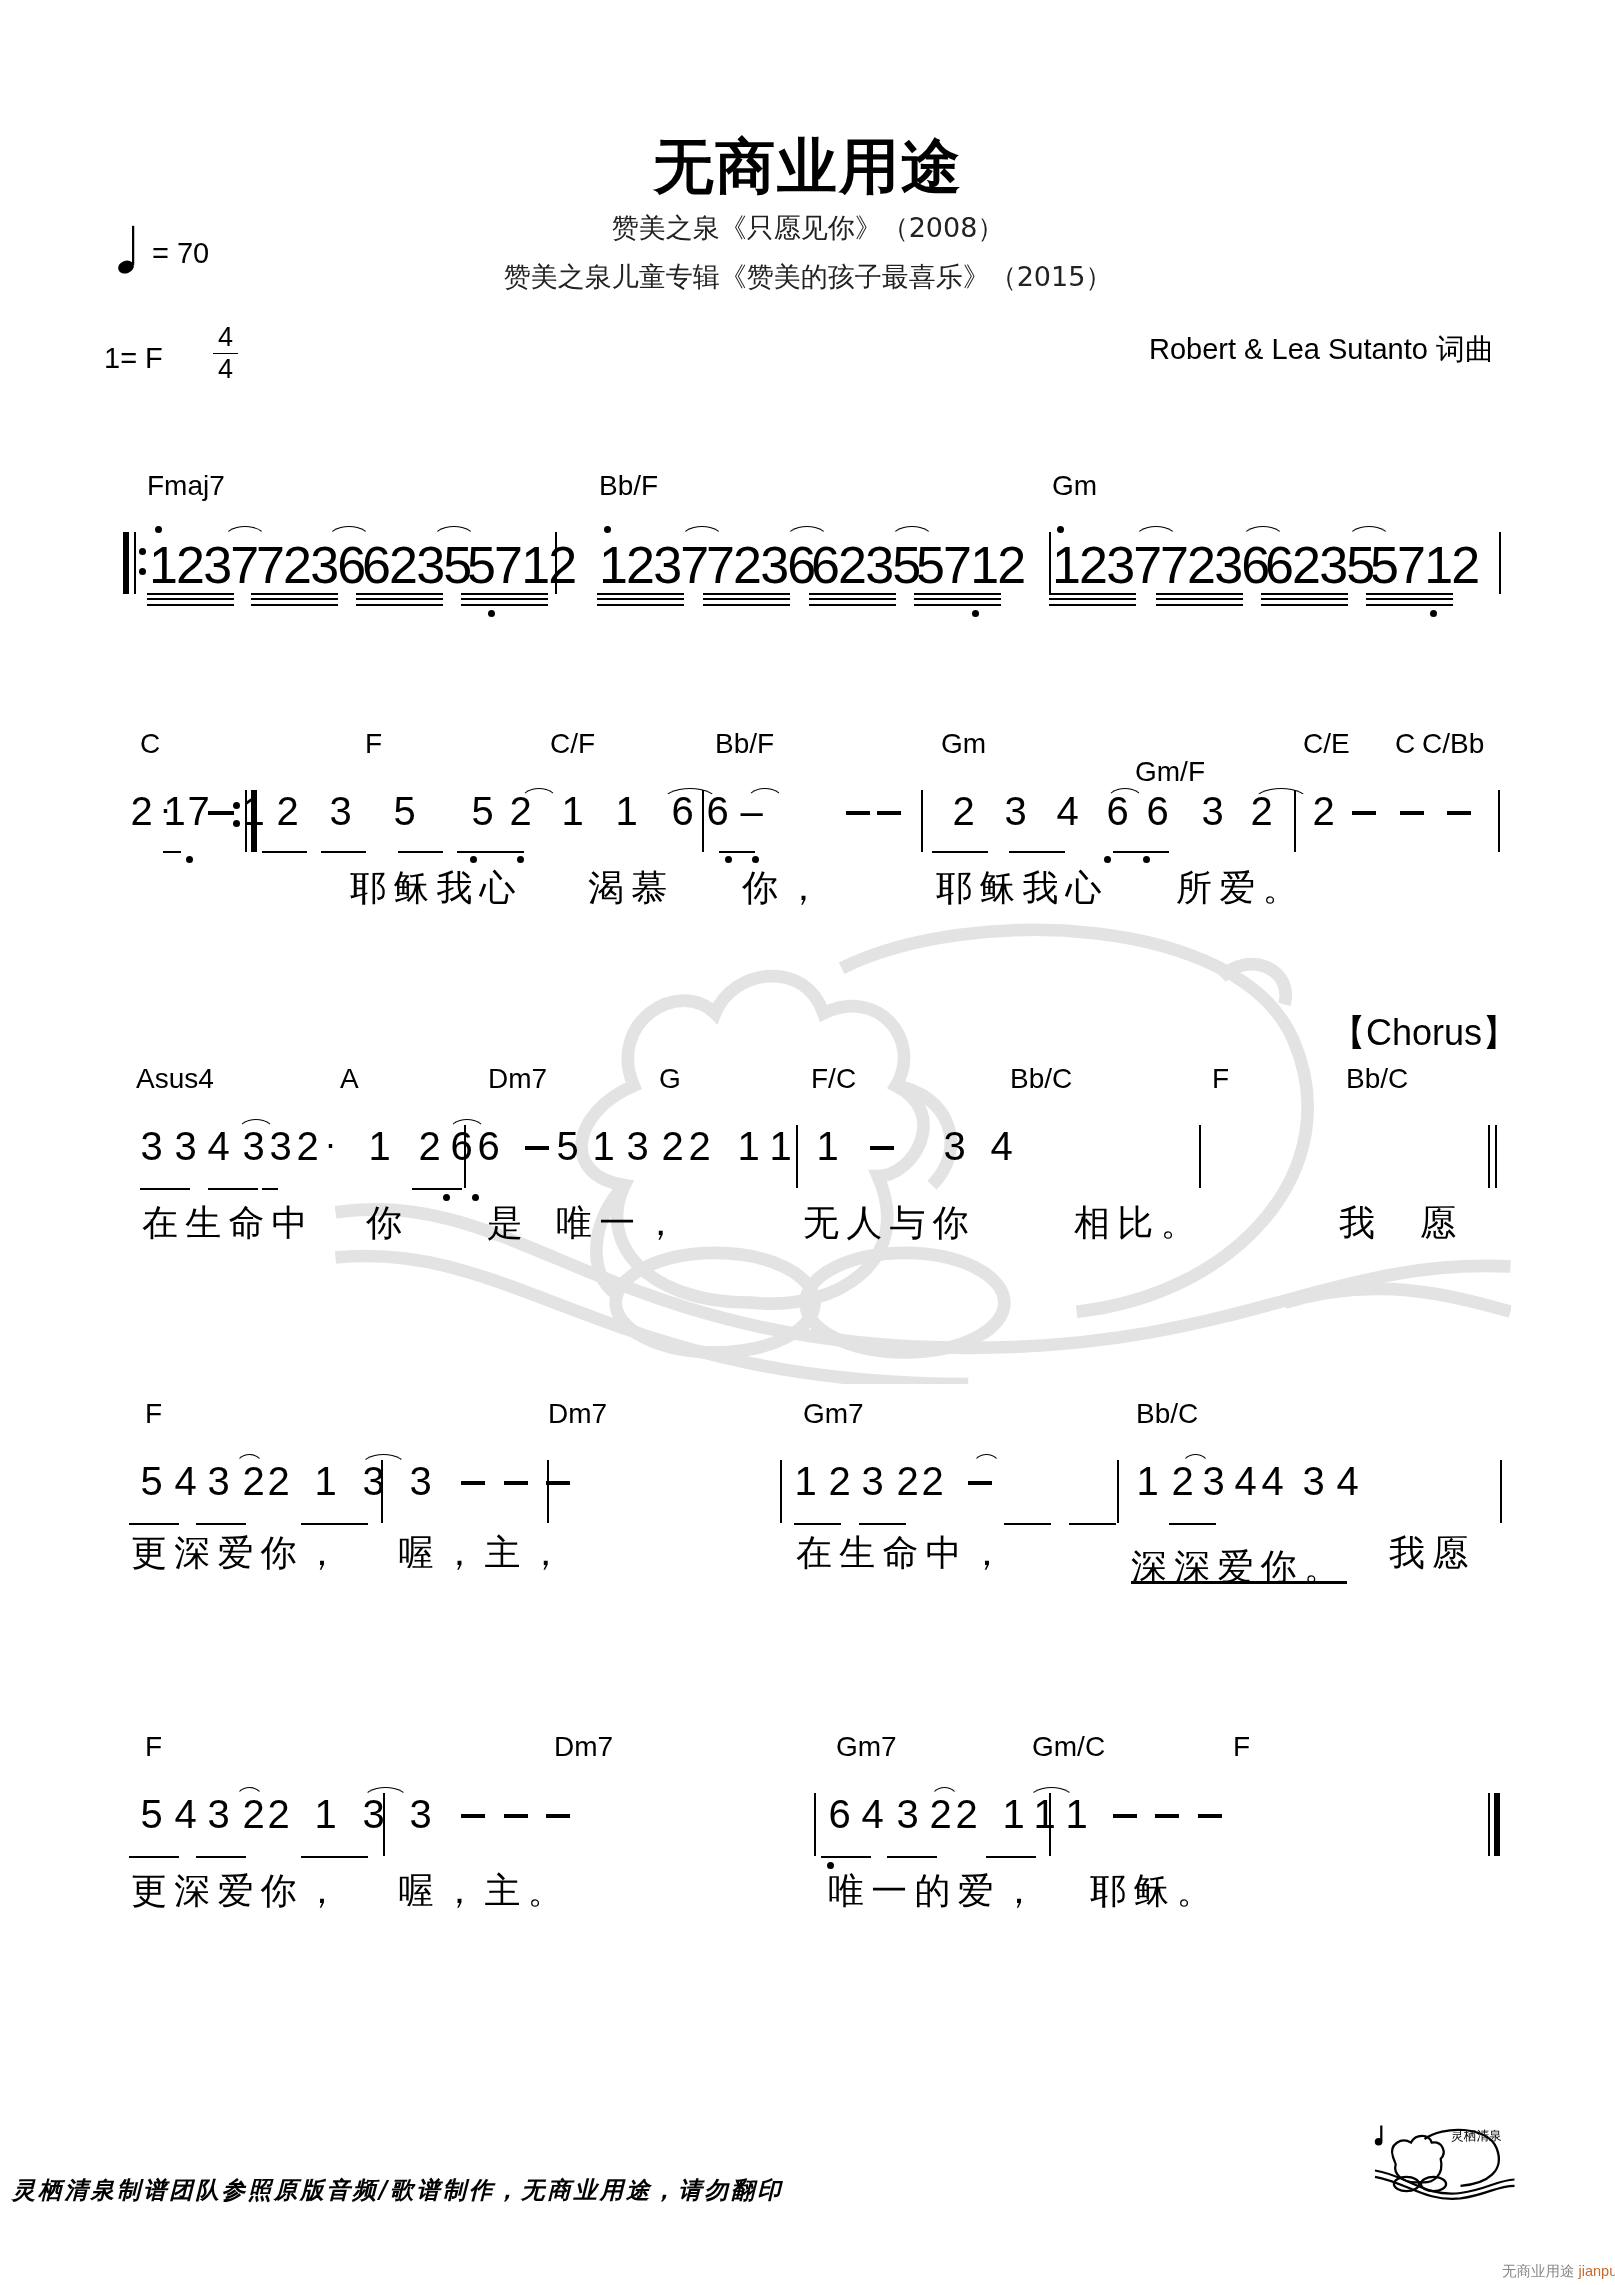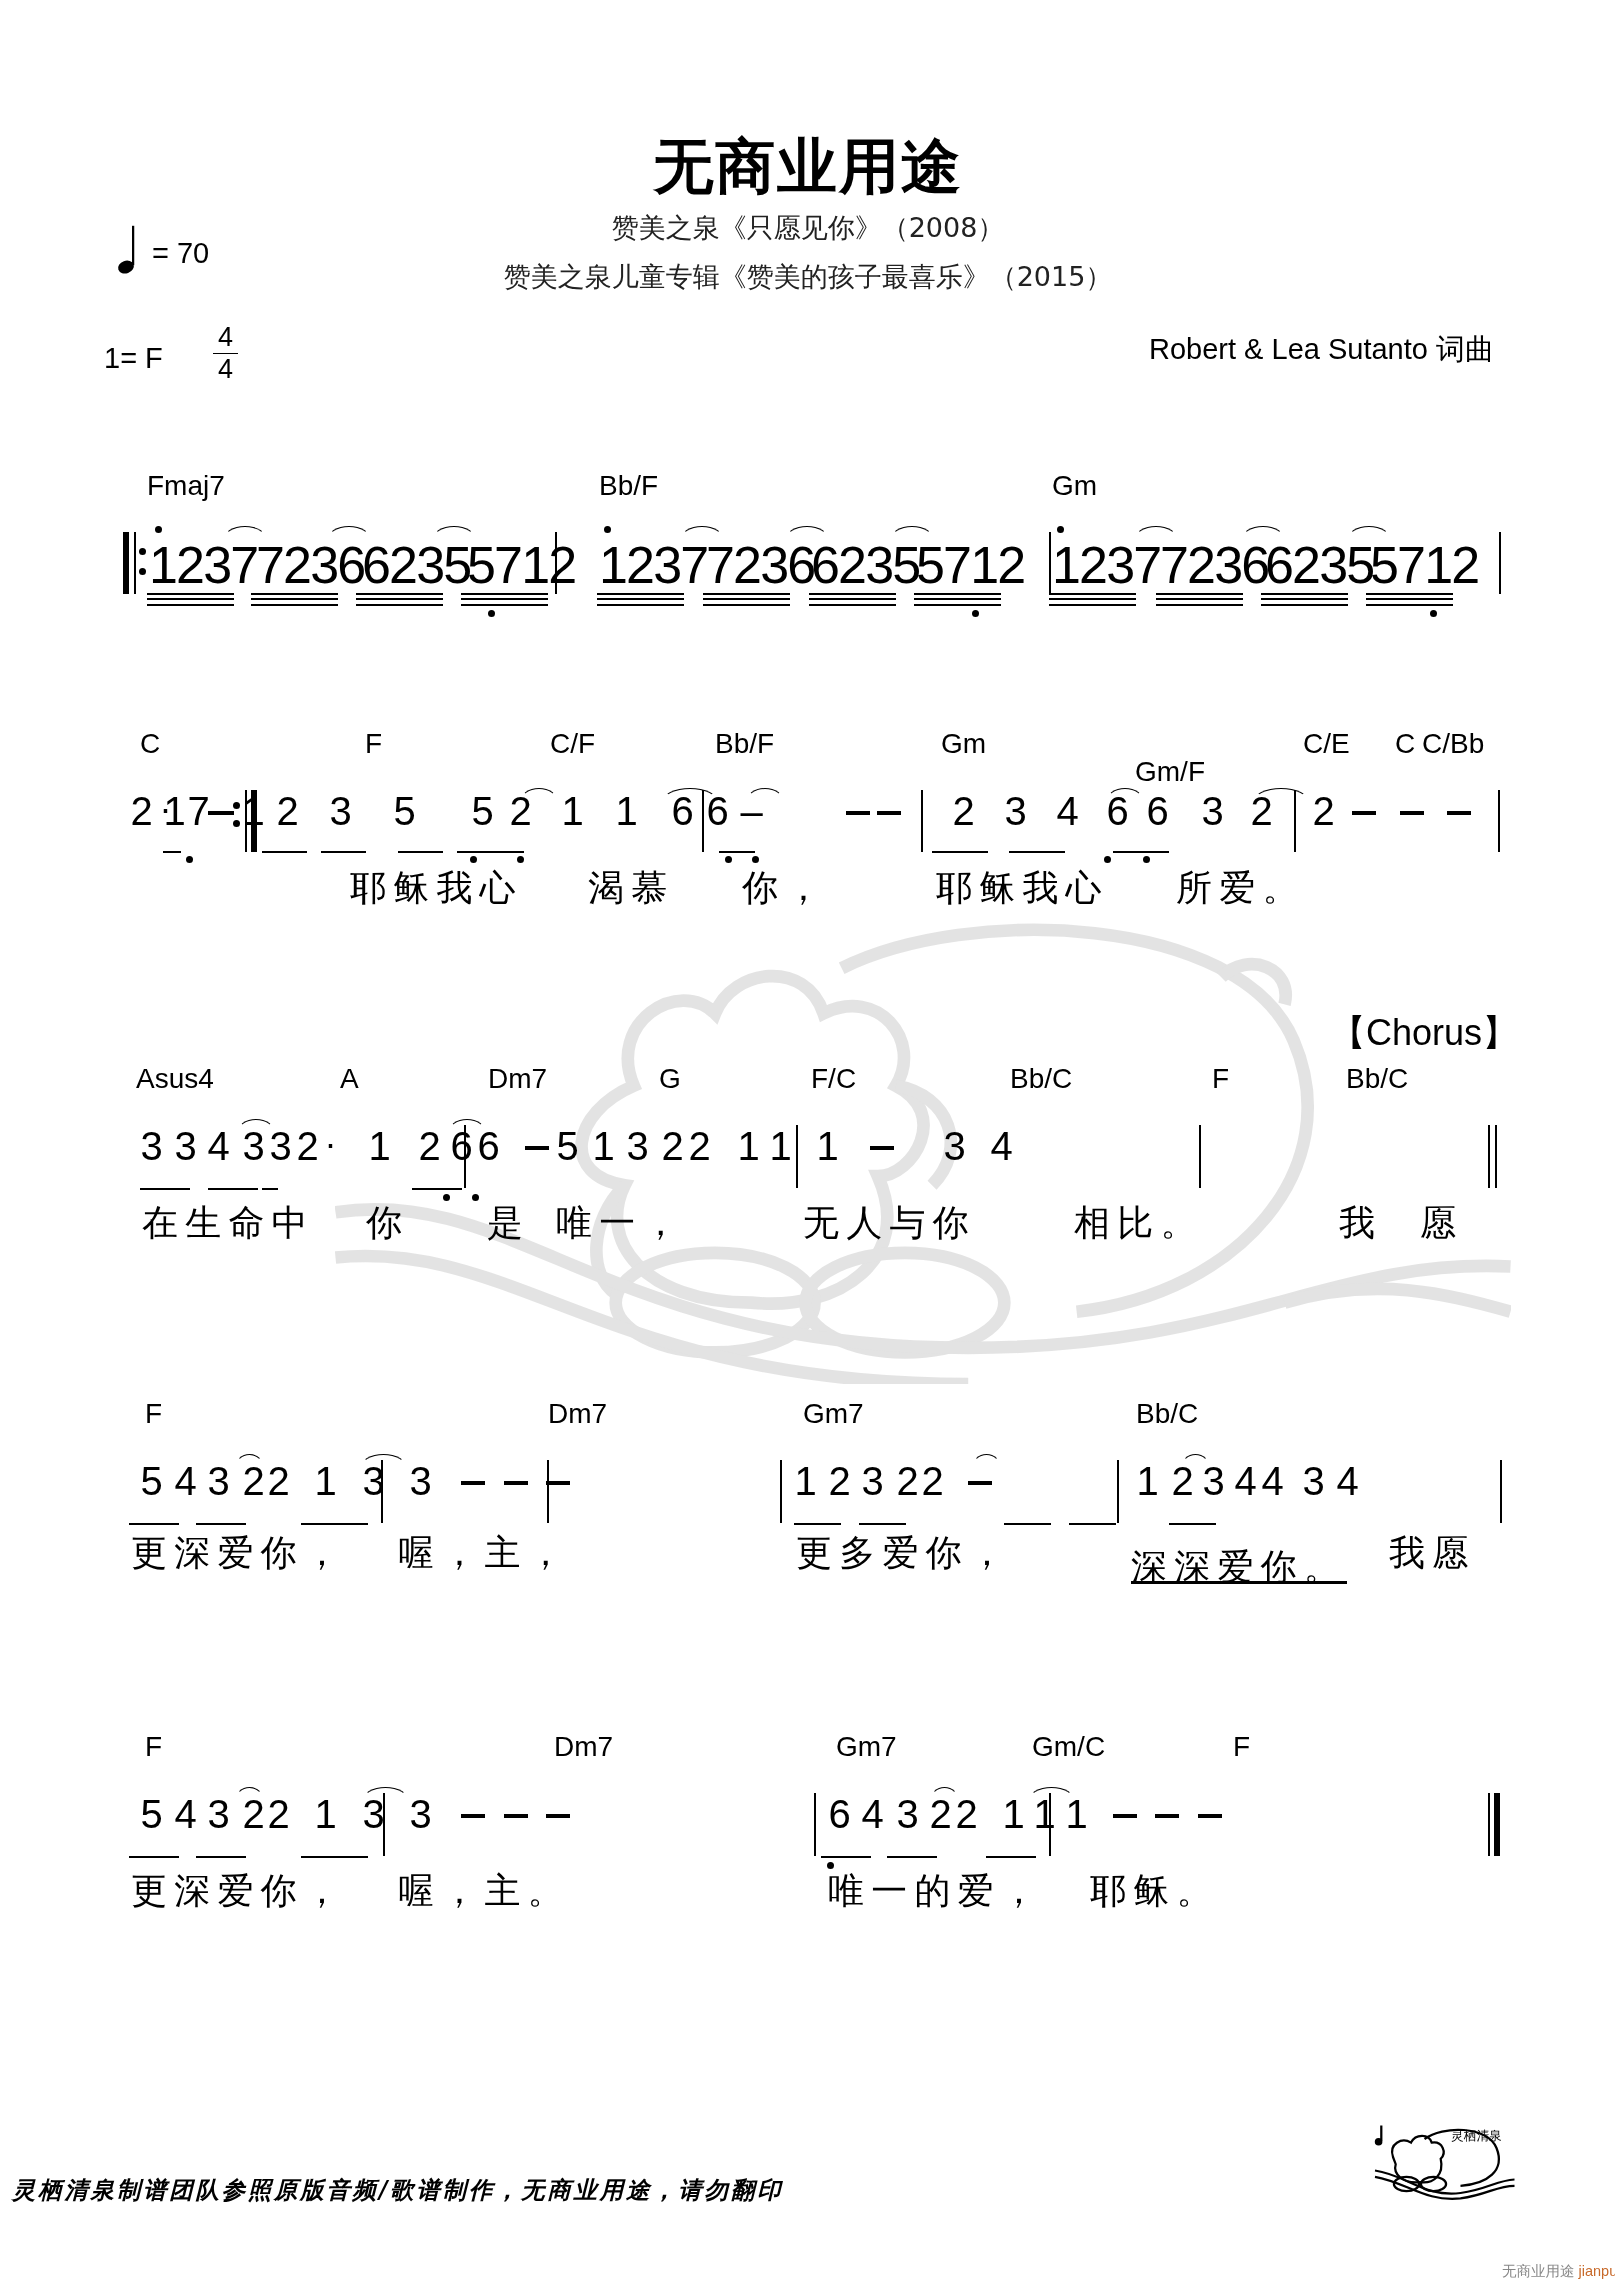--- a/index.html
+++ b/index.html
@@ -345,21 +345,21 @@
   <div class="ul" style="left:1004px;top:125px;width:47px;"></div>
   <div class="ul" style="left:1069px;top:125px;width:47px;"></div>
   <div class="ul" style="left:1169px;top:125px;width:47px;"></div>
   <div class="tie" style="left:235px;top:56px;width:27px;"></div>
   <div class="tie" style="left:360px;top:56px;width:45px;"></div>
   <div class="tie" style="left:972px;top:56px;width:27px;"></div>
   <div class="tie" style="left:1181px;top:56px;width:27px;"></div>
 
   <div class="lyric" style="left:131px;top:131px;">更深爱你，</div>
   <div class="lyric" style="left:398px;top:131px;">喔，主，</div>
-  <div class="lyric" style="left:796px;top:131px;">更多爱你，</div>
+  <div class="lyric" style="left:796px;top:131px;">在生命中，</div>
   <div class="lyric" style="left:1131px;top:145px;text-decoration:underline;">深深爱你。</div>
   <div class="lyric" style="left:1389px;top:131px;">我愿</div>
 </div>
 
 <div class="line" style="top:1731px;height:199px;">
   <div class="abs chord" style="left:145px;">F</div>
   <div class="abs chord" style="left:554px;">Dm7</div>
   <div class="abs chord" style="left:836px;">Gm7</div>
   <div class="abs chord" style="left:1032px;">Gm/C</div>
   <div class="abs chord" style="left:1233px;">F</div>

